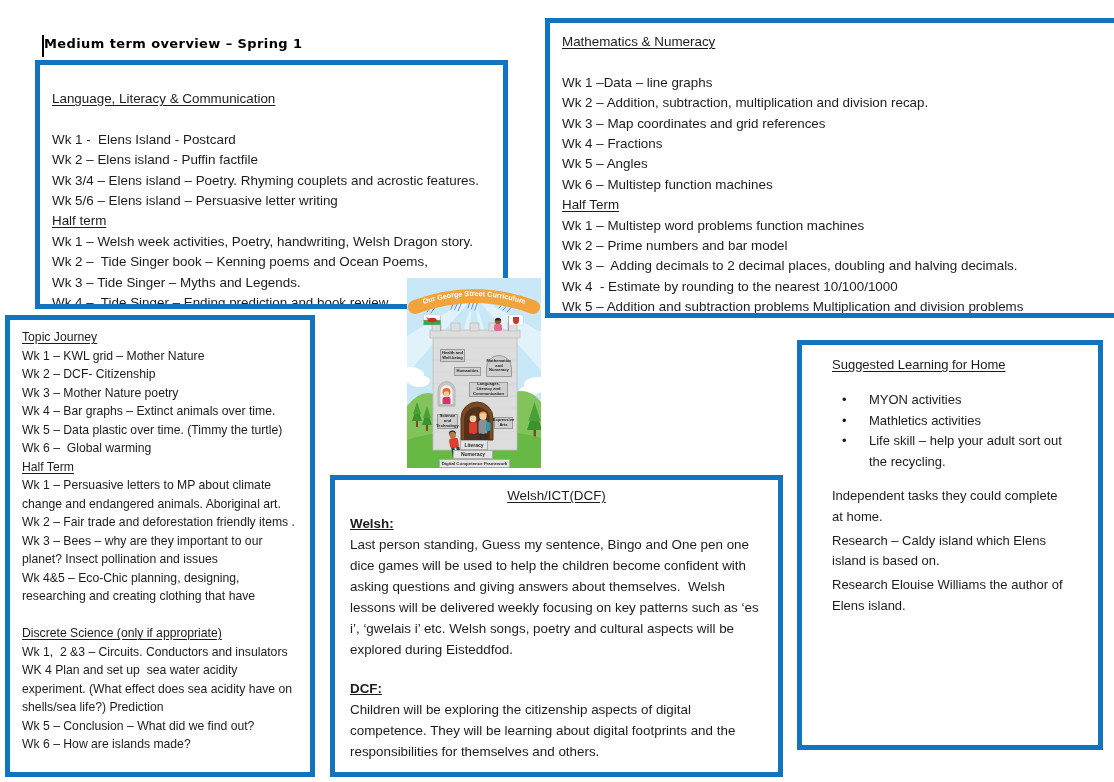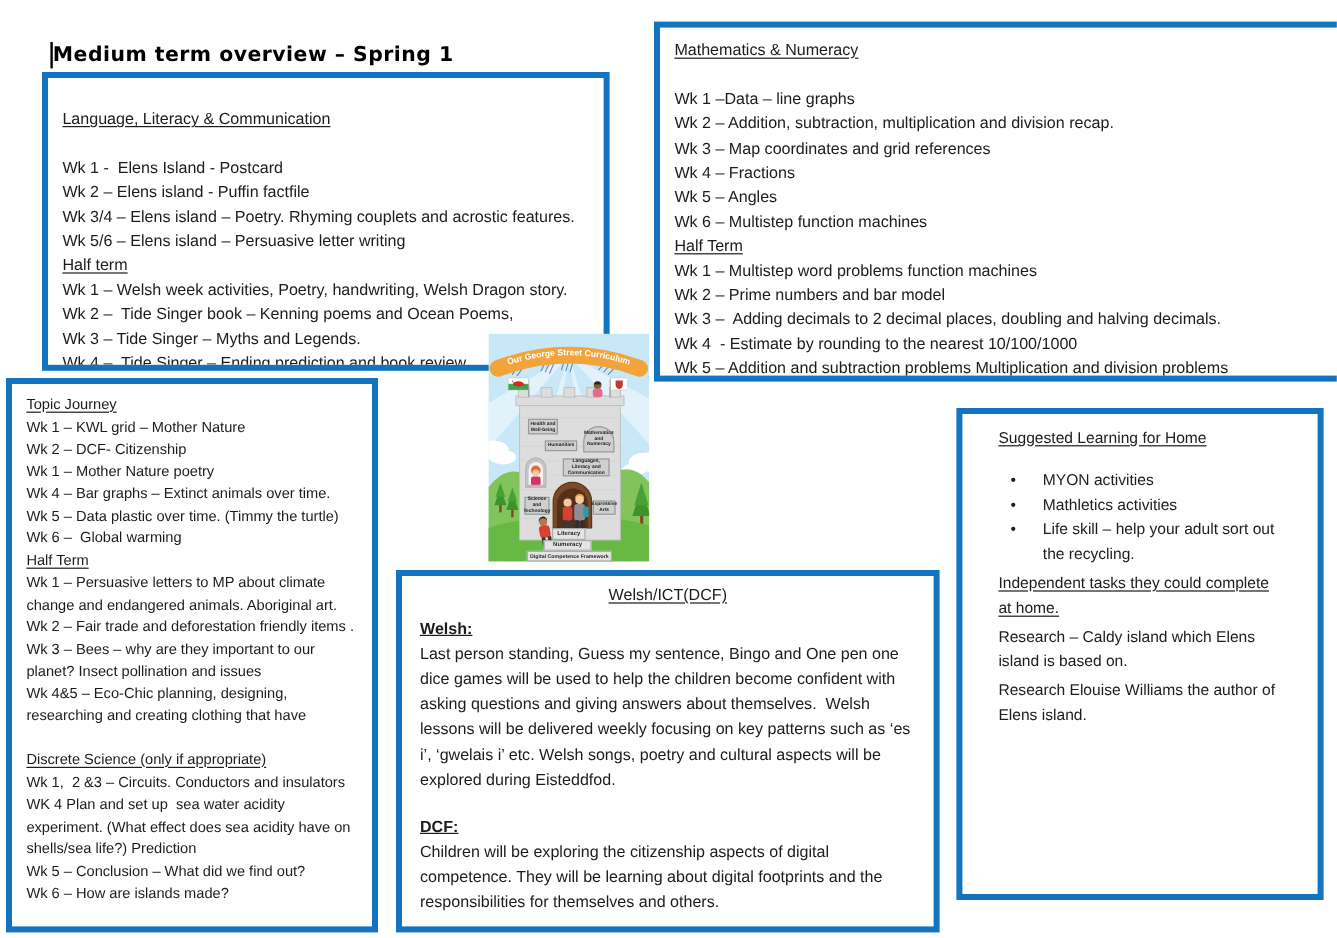--- a/index.html
+++ b/index.html
@@ -4,21 +4,21 @@
 <style>
   html,body{margin:0;padding:0}
   body{
     width:1114px;height:782px;position:relative;overflow:hidden;
     background:#ffffff;color:#1c1c1c;
     font-family:"Liberation Sans", sans-serif;
   }
   .doc-title{
     position:absolute;left:44px;top:36px;
     font-family:"DejaVu Sans", sans-serif;
-    font-weight:bold;font-size:17px;letter-spacing:.4px;color:#000;
+    font-weight:bold;font-size:13px;letter-spacing:.4px;color:#000;
     white-space:pre;
   }
   .cursor{
     position:absolute;left:42px;top:35px;width:1.5px;height:22px;background:#000;
   }
   .box{
     position:absolute;box-sizing:border-box;background:#fff;
     border:5px solid #1273BE;overflow:hidden;
   }
   .u{text-decoration:underline;text-underline-offset:2px}
@@ -32,21 +32,21 @@
   #box-home{left:797px;top:340px;width:306px;height:410px;padding:10px 30px;font-size:13px;line-height:20.8px}
 
   #box-welsh .box-title{text-align:center}
   .sec-heading{font-weight:bold;text-decoration:underline;margin-top:7px}
   .sec-heading.gap{margin-top:18px}
   .para{white-space:pre-wrap}
 
   #box-home .bullets{margin-top:14px}
   #box-home .bullets .line{position:relative;padding-left:37px}
   #box-home .bullets .line::before{content:"\2022";position:absolute;left:10px;top:0}
-  #box-home .subhead{margin-top:3px;text-decoration:underline;text-underline-offset:2px}
+  #box-home .subhead{margin-top:13px;text-underline-offset:2px}
   #box-home .para{margin-top:3px}
 
   
   #curriculum-img{position:absolute;left:407px;top:278px;width:134px;height:190px;z-index:5}
   #curriculum-img svg{position:absolute;left:0;top:0}
   .plaque{
     position:absolute;background:#CFCFCF;border:0.5px solid #9A9A9A;color:#222;
     font-size:4.1px;line-height:1.15;font-weight:600;text-align:center;
     display:flex;align-items:center;justify-content:center;padding:1px;box-sizing:border-box;
   }
@@ -109,21 +109,21 @@
         <div class="line">Wk 5 – Addition and subtraction problems Multiplication and division problems</div>
       </div>
   </section>
 
   <section class="box" id="box-topic">
     <div class="box-title u">Topic Journey</div>
     <div>
 
     <div class="line">Wk 1 – KWL grid – Mother Nature</div>
         <div class="line">Wk 2 – DCF- Citizenship</div>
-        <div class="line">Wk 1 – Mother Nature poetry</div>
+        <div class="line">Wk 3 – Mother Nature poetry</div>
         <div class="line">Wk 4 – Bar graphs – Extinct animals over time.</div>
         <div class="line">Wk 5 – Data plastic over time. (Timmy the turtle)</div>
         <div class="line">Wk 6 –  Global warming</div>
         <div class="line u">Half Term</div>
         <div class="line">Wk 1 – Persuasive letters to MP about climate change and endangered animals. Aboriginal art.</div>
         <div class="line">Wk 2 – Fair trade and deforestation friendly items .</div>
         <div class="line">Wk 3 – Bees – why are they important to our planet? Insect pollination and issues</div>
         <div class="line">Wk 4&amp;5 – Eco-Chic planning, designing, researching and creating clothing that have</div>
         <div class="line blank">&nbsp;</div>
         <div class="line u">Discrete Science (only if appropriate)</div>

